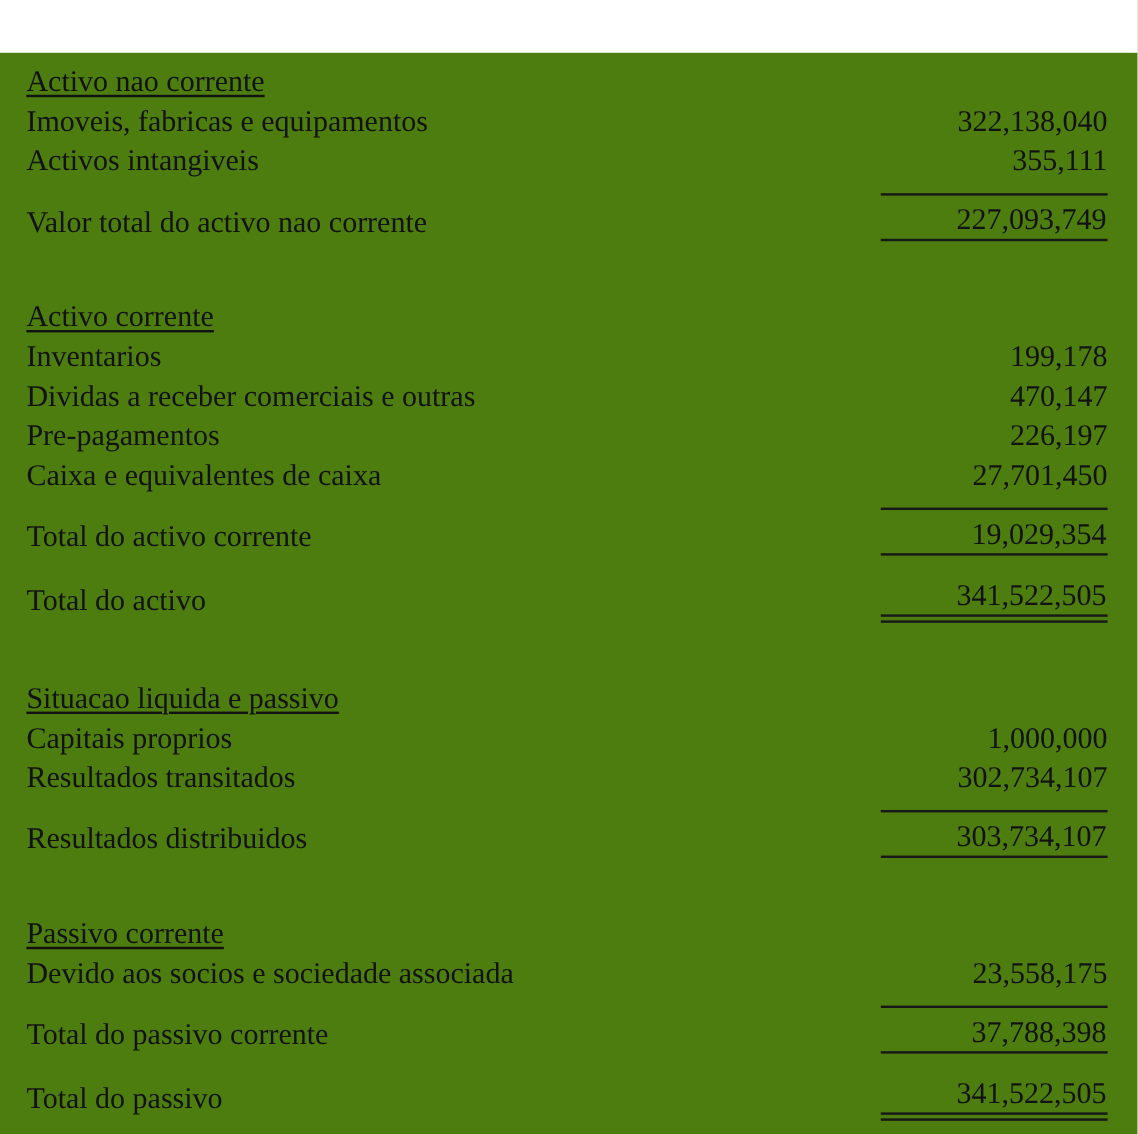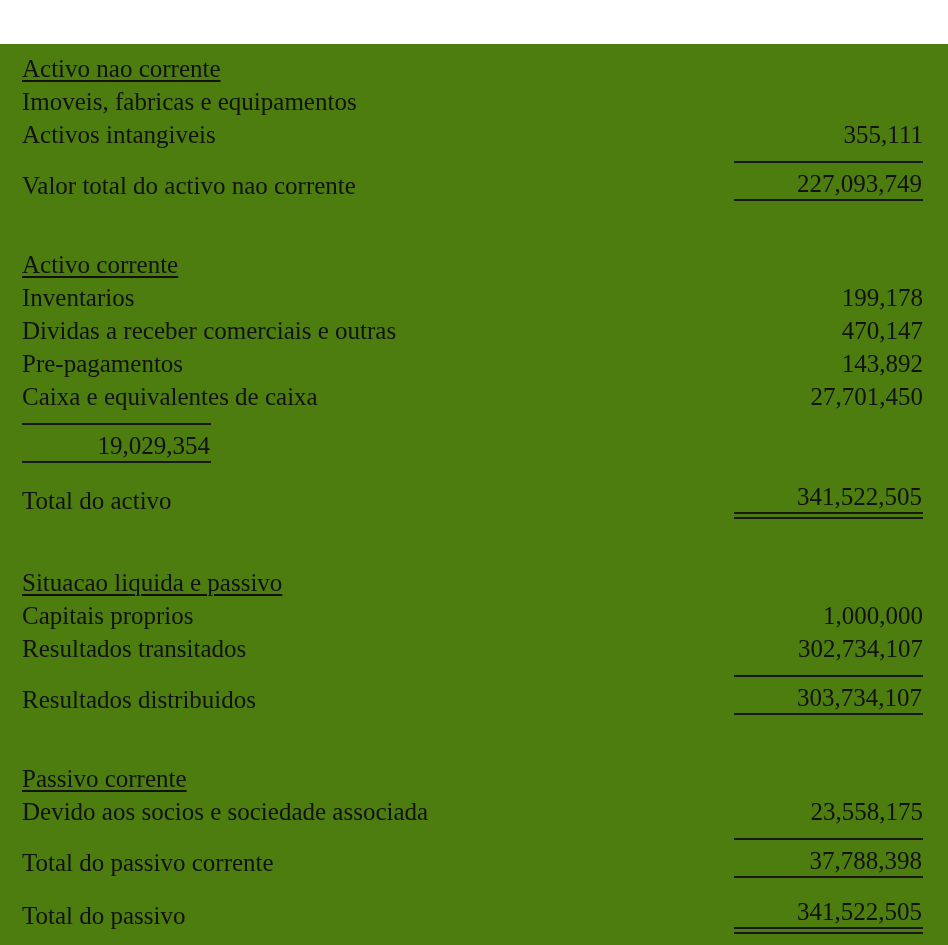--- a/index.html
+++ b/index.html
@@ -68,20 +68,21 @@
 <body>
 
 <div class="page">
 
   <div class="section">
     <div class="heading-line">
       <span class="heading">Activo nao corrente</span>
     </div>
     <div class="row">
       <span class="label">Imoveis, fabricas e equipamentos</span>
+      <span class="amount">322,138,040</span>
     </div>
     <div class="row">
       <span class="label">Activos intangiveis</span>
       <span class="amount">355,111</span>
     </div>
     <div class="row total">
       <span class="label">Valor total do activo nao corrente</span>
       <span class="amount">227,093,749</span>
     </div>
   </div>
@@ -93,27 +94,28 @@
     <div class="row">
       <span class="label">Inventarios</span>
       <span class="amount">199,178</span>
     </div>
     <div class="row">
       <span class="label">Dividas a receber comerciais e outras</span>
       <span class="amount">470,147</span>
     </div>
     <div class="row">
       <span class="label">Pre-pagamentos</span>
-      <span class="amount">143,892</span>
+      <span class="amount">226,197</span>
     </div>
     <div class="row">
       <span class="label">Caixa e equivalentes de caixa</span>
       <span class="amount">27,701,450</span>
     </div>
     <div class="row total">
+      <span class="label">Total do activo corrente</span>
       <span class="amount">19,029,354</span>
     </div>
     <div class="row grand">
       <span class="label">Total do activo</span>
       <span class="amount">341,522,505</span>
     </div>
   </div>
 
   <div class="section">
     <div class="heading-line">

